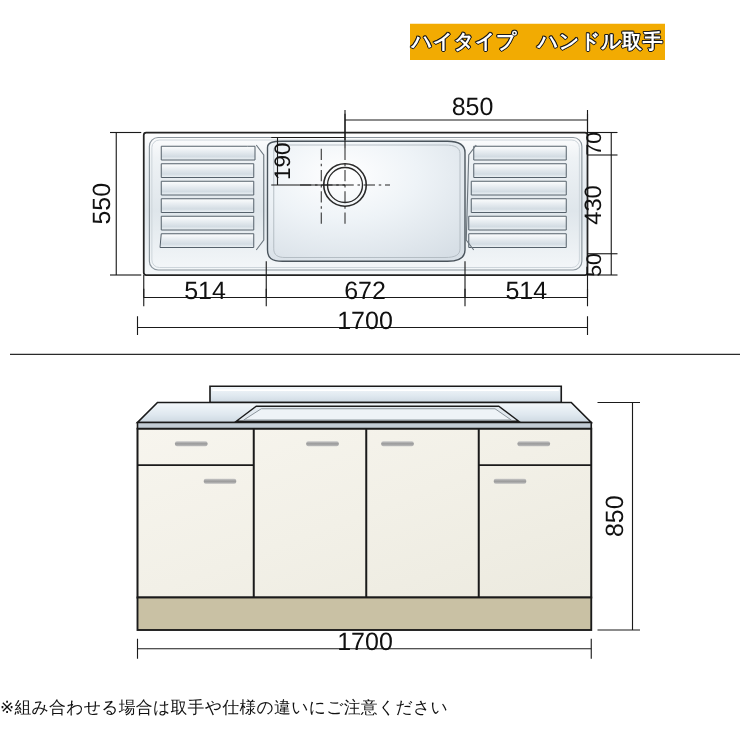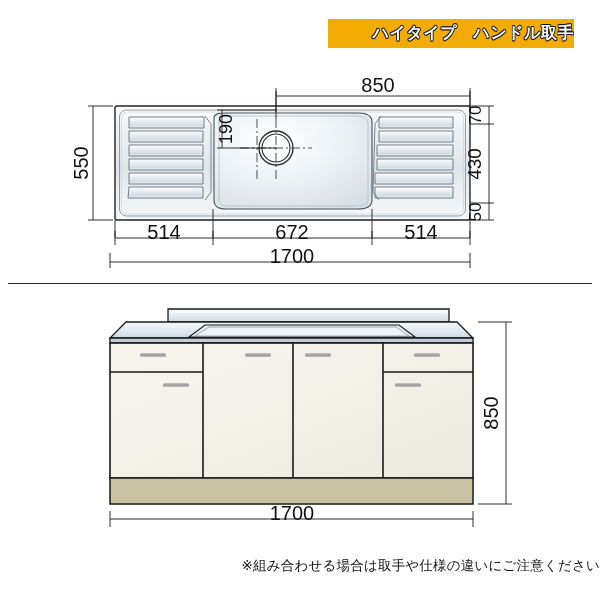--- a/index.html
+++ b/index.html
@@ -10,23 +10,23 @@
     color:#1a1a1a;
     overflow:hidden;
     position:relative;
   }
   .page{position:absolute;inset:0;width:600px;height:600px;}
 
   
   .badge{
     position:absolute;
     left:328px;top:19px;
-    width:246px;height:29px;
+    width:204px;height:29px;
     background:#f2ab02;
-    display:flex;align-items:center;justify-content:flex-end;
+    display:flex;align-items:center;justify-content:center;
   }
   .badge-text{
     font-size:16px;
     font-weight:bold;
     color:#ffffff;
     letter-spacing:0.5px;
     white-space:pre;
     -webkit-text-stroke:0.7px #1a1a1a;
     paint-order:stroke fill;
     text-shadow:
@@ -42,21 +42,21 @@
   .divider{
     position:absolute;
     left:8px;top:283px;width:584px;height:1px;
     background:#2a2a2a;
   }
 
   
   .footnote{
     position:absolute;
     left:0;top:557px;width:600px;
-    text-align:right;
+    text-align:left;
     font-size:13.5px;
     color:#111111;
     font-family:"DejaVu Sans",sans-serif;
     letter-spacing:0.2px;
   }
 
   
   text{font-family:"Liberation Sans","DejaVu Sans",sans-serif;fill:#111;}
 </style>
 </head>

